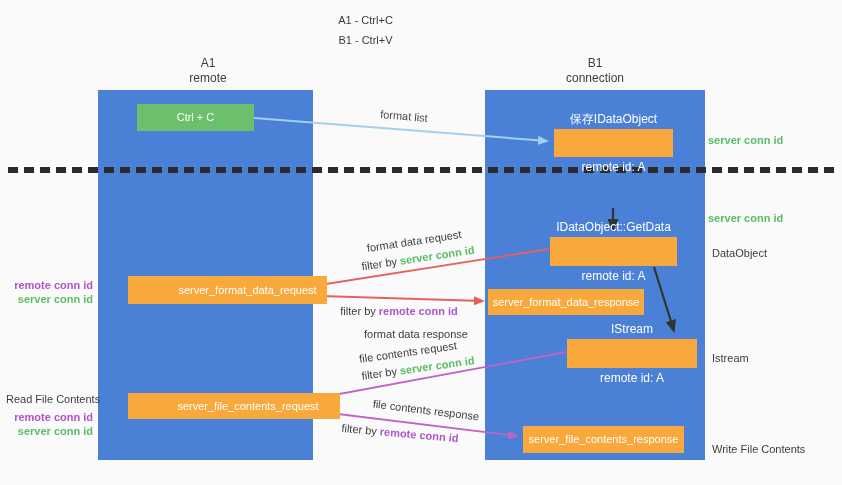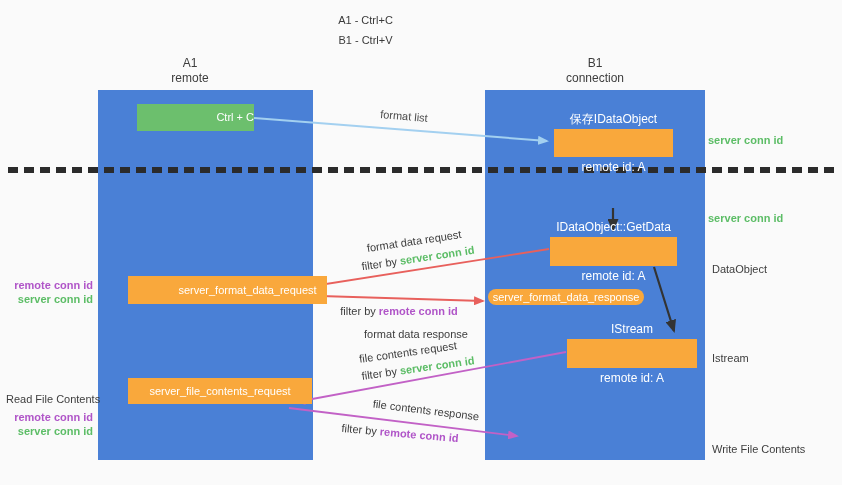--- a/index.html
+++ b/index.html
@@ -1,49 +1,49 @@
 <!DOCTYPE html>
 <html><head>
 <meta charset="utf-8">
 <style>
   html,body{margin:0;padding:0;background:#fafafa;}
   .canvas{position:relative;width:842px;height:485px;background:#fafafa;overflow:hidden;
           font-family:"Liberation Sans","DejaVu Sans",sans-serif;}
   .title{position:absolute;left:0;top:10px;width:715px;text-align:center;
          font-size:11px;line-height:20px;color:#3a3a3a;margin-left:8px;}
   .col-header{position:absolute;text-align:center;font-size:12px;line-height:15px;color:#3d3d3d;}
-  #hdr-a1{left:120px;top:56px;width:140px;}
+  #hdr-a1{left:138px;top:56px;width:140px;}
   #hdr-b1{left:525px;top:56px;width:140px;}
   .lifeline{position:absolute;top:90px;height:370px;background:#4a80d6;}
   #lane-a1{left:98px;width:215px;}
   #lane-b1{left:485px;width:220px;}
   .dotted{position:absolute;left:8px;top:167px;width:826px;height:6px;
           background:repeating-linear-gradient(90deg,#2b2b2b 0 10px,transparent 10px 16px);}
   .arrows{position:absolute;left:0;top:0;pointer-events:none;}
   .node{position:absolute;color:#fff;text-align:center;display:flex;flex-direction:column;
         justify-content:center;font-size:11px;line-height:13px;white-space:nowrap;}
-  .green{background:#6cbf6d;text-align:right;}
+  .green{background:#6cbf6d;}
   .orange{background:#f9a83c;}
   .two{font-size:12px;line-height:12.5px;gap:36px;}
   #box-ctrl-c{left:137px;top:104px;width:117px;height:27px;}
   #box-save{left:554px;top:129px;width:119px;height:28px;}
   #box-ctrl-v{left:554px;top:182px;width:118px;height:25px;}
   #box-getdata{left:550px;top:237px;width:127px;height:29px;}
   #box-fmt-req{left:128px;top:276px;width:159px;height:28px;padding-left:40px;}
-  #box-fmt-resp{left:488px;top:289px;width:156px;height:16px;border-radius:8px;}
+  #box-fmt-resp{left:488px;top:289px;width:156px;height:26px;}
   #box-istream{left:567px;top:339px;width:130px;height:29px;}
-  #box-file-req{left:128px;top:378px;width:184px;height:26px;}
+  #box-file-req{left:128px;top:393px;width:184px;height:26px;padding-left:28px;}
   #box-file-resp{left:523px;top:426px;width:161px;height:27px;}
   .side{position:absolute;font-size:11px;line-height:14px;white-space:nowrap;}
   .dark{color:#3d3d3d;}
   .g{color:#5cbd66;font-weight:bold;}
   .p{color:#b055c8;font-weight:bold;}
   #sl-scid-top{left:708px;top:133px;}
   #sl-scid-mid{left:708px;top:211px;}
-  #sl-dataobject{left:712px;top:246px;margin-top:16px;}
+  #sl-dataobject{left:712px;top:246px;}
   #sl-istream{left:712px;top:351px;}
   #sl-write{left:712px;top:433px;margin-top:9px;}
   #sl-pair1{left:0;top:278px;width:93px;text-align:right;}
   #sl-read{left:6px;top:392px;}
   #sl-pair2{left:0;top:410px;width:93px;text-align:right;}
   .mlabel{position:absolute;font-size:11px;color:#3d3d3d;white-space:nowrap;}
   #ml-format-list{left:404px;top:116px;transform:translate(-50%,-50%) rotate(5deg);color:#4a4a4a;}
   #ml-fdr{left:414px;top:241px;transform:translate(-50%,-50%) rotate(-8.5deg);}
   #ml-fdr-filter{left:418px;top:258px;transform:translate(-50%,-50%) rotate(-8.5deg);}
   #ml-fdresp{left:416px;top:290px;transform:translate(-50%,-50%);margin-top:44px;}
@@ -118,20 +118,23 @@
   <div class="node orange" id="box-fmt-resp">
     <span>server_format_data_response</span>
   </div>
   <div class="node orange two" id="box-istream">
     <div>IStream</div>
     <div>remote id: A</div>
   </div>
   <div class="node orange" id="box-file-req">
     <span>server_file_contents_request</span>
   </div>
+  <div class="node orange" id="box-file-resp">
+    <span>server_file_contents_response</span>
+  </div>
 
   <div class="side g" id="sl-scid-top">server conn id</div>
   <div class="side g" id="sl-scid-mid">server conn id</div>
   <div class="side dark" id="sl-dataobject">DataObject</div>
   <div class="side dark" id="sl-istream">Istream</div>
   <div class="side dark" id="sl-write">Write File Contents</div>
 
   <div class="side" id="sl-pair1">
     <div class="p">remote conn id</div>
     <div class="g">server conn id</div>

